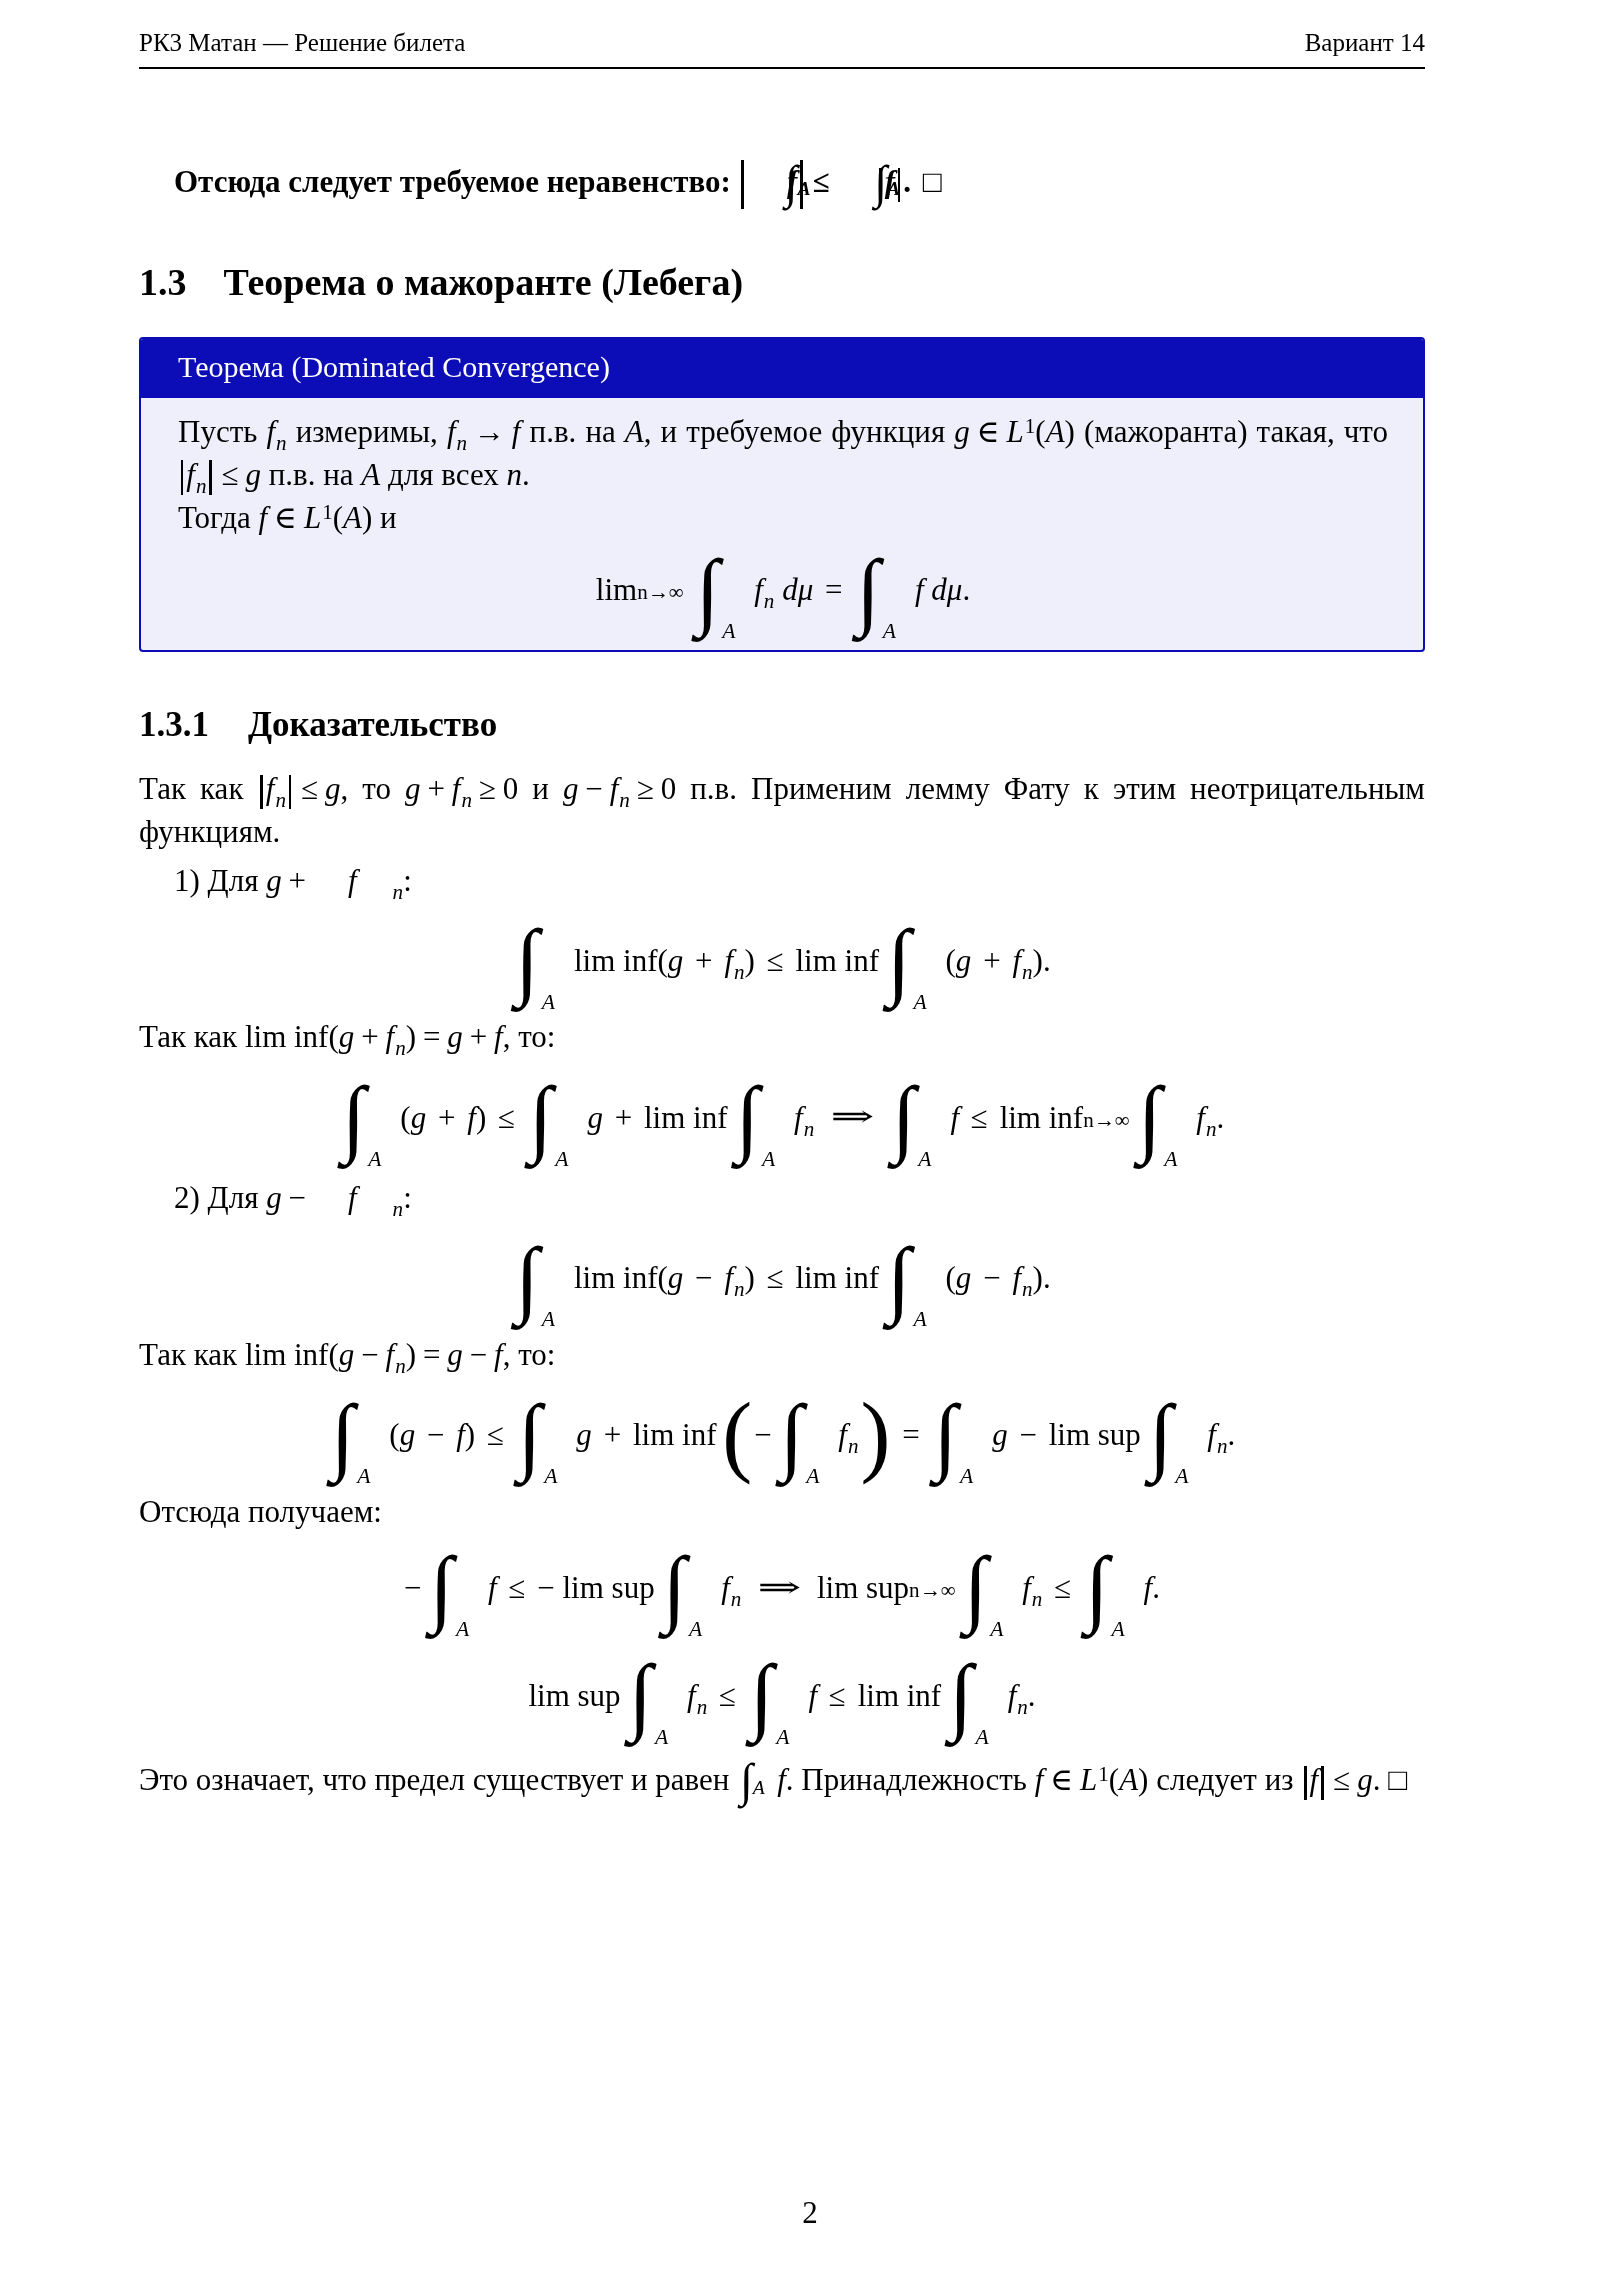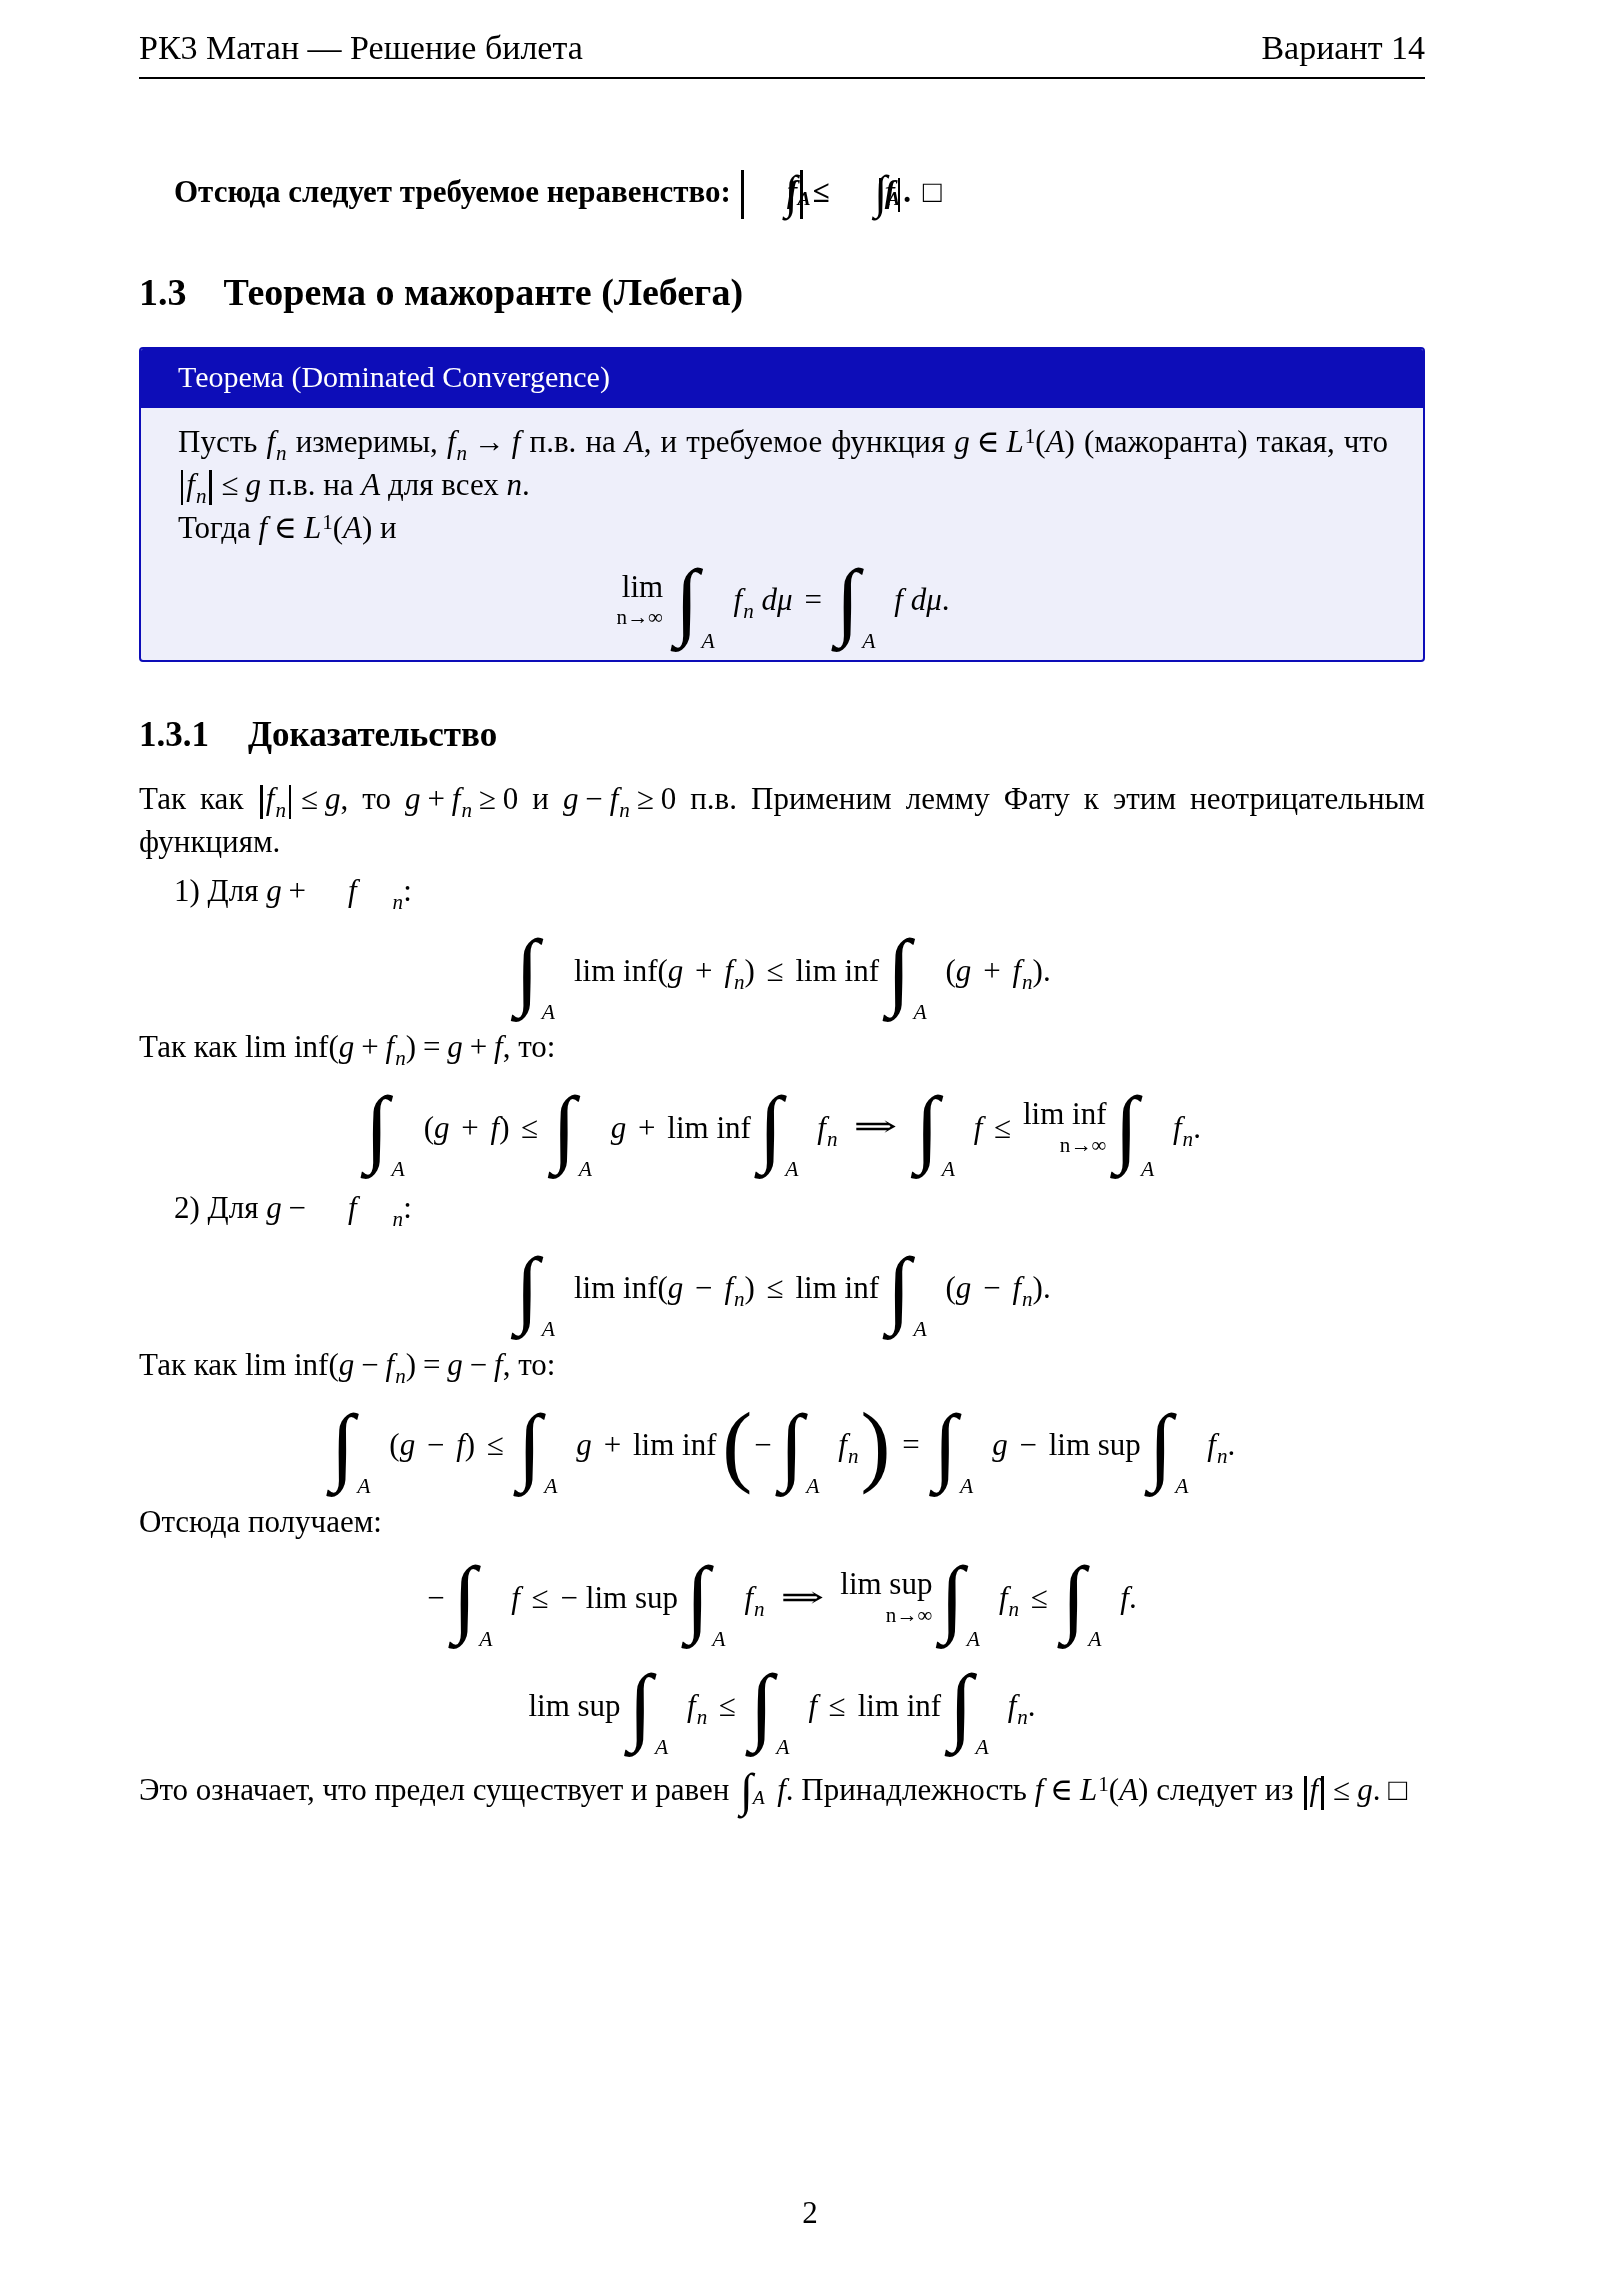--- a/index.html
+++ b/index.html
@@ -3,21 +3,21 @@
 <meta charset="utf-8">
 <style>
   html,body { margin:0; padding:0; background:#888; }
   .page {
     width:1620px; height:2292px; background:#ffffff; position:relative;
     box-sizing:border-box; padding:29px 195px 0 139px;
     font-family:"Liberation Serif","DejaVu Serif",serif; color:#000;
   }
   
   .doc-header { display:flex; justify-content:space-between; align-items:flex-end;
-    font-size:34px; padding-bottom:9.8px; border-bottom:2px solid #000; }
+    font-size:25px; padding-bottom:9.8px; border-bottom:2px solid #000; }
   
   .para { font-size:31px; line-height:39px; text-align:justify; margin:0; }
   .indent { text-indent:35px; }
   .intro { margin-top:91px;font-weight:bold; }
   
   .sec { font-size:38px; font-weight:bold; margin:51px 0 0; }
   .sec .num { margin-right:37px; }
   .subsec { font-size:35px; font-weight:bold; margin:53px 0 0; }
   .subsec .num { margin-right:39px;text-align:right; }
   
@@ -31,21 +31,21 @@
     height:102px; margin:5.9px 0; font-size:31px; line-height:1; }
   .thm-body .dm { height:94px; margin:2px 0 0; }
   .tok { line-height:1; white-space:pre; }
   .mi { font-style:italic; }
   .mo { margin:0 11.8px; }
   .imp { display:inline-block; transform:scaleX(1.8); margin:0 9.8px; font-size:0.95em; }
   .msp { display:inline-block; }
   .grp { display:inline-flex; align-items:baseline; }
   .msub { font-size:.68em; font-style:italic; transform:translateY(.38em); margin-left:1px; }
   .msup { font-size:.68em; transform:translateY(-.42em); margin-left:1px; }
-  .munder { display:inline-flex; flex-direction:column; align-items:flex-end; line-height:1; }
+  .munder { display:inline-flex; flex-direction:row; align-items:center; line-height:1; }
   .munder .uu { font-size:.68em; margin-top:5.9px; }
   .dm .mint { position:relative; width:39px; height:98px; margin:0 19.6px 0 2px; flex:none; }
   .dm .mint .ig { position:absolute; left:0; top:50%; transform:translateY(-50%);
     font-size:86px; line-height:1; font-style:normal; }
   .dm .mint .il { position:absolute; left:26.5px; bottom:-3.9px; font-size:21.6px; font-style:italic; }
   .tbar { width:2.5px; background:#000; flex:none; display:inline-block; align-self:center; }
   .bigp { font-size:90px; line-height:1; flex:none; font-weight:normal; }
   
   .im { display:inline; white-space:nowrap; }
   .im .tok { display:inline; }

